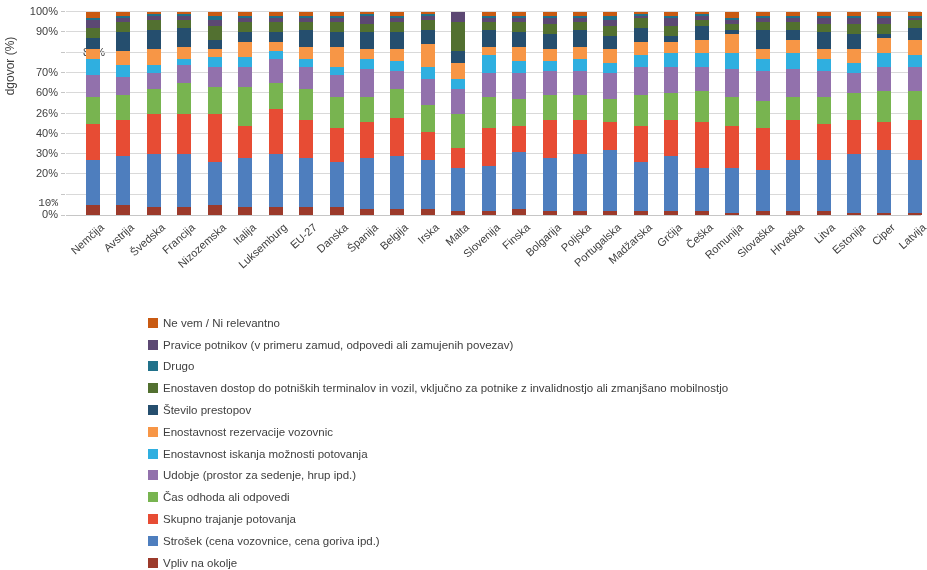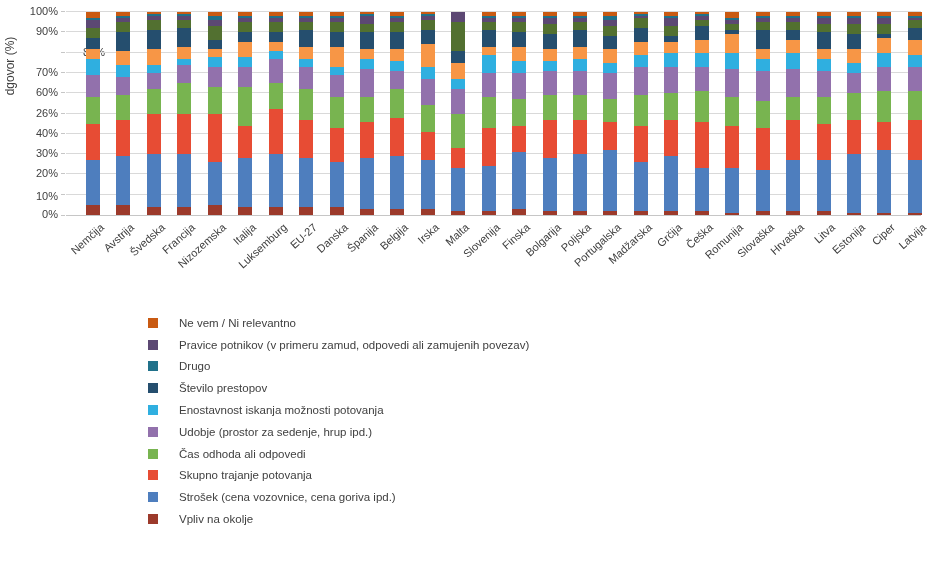--- a/index.html
+++ b/index.html
@@ -15,33 +15,33 @@
   .gridline.base{background:#c6c6c6;}
   .ytick-label{position:absolute;left:0;width:58px;text-align:right;font-size:11px;color:#404040;line-height:13px;}
   .ytick-mark{position:absolute;width:4px;height:1px;background:#c6c6c6;left:61px;}
   .bar{position:absolute;bottom:0;width:14px;height:100%;}
   .bar-seg{position:absolute;left:0;width:100%;}
   .xlabel{
     position:absolute;width:110px;text-align:right;font-size:11px;color:#404040;
     transform-origin:100% 0%;transform:rotate(-42deg);white-space:nowrap;line-height:12px;
   }
   #legend{position:absolute;left:148px;top:312px;width:779px;}
-  .legend-item{display:flex;align-items:center;height:21.8px;gap:16px;}
+  .legend-item{display:flex;align-items:center;height:21.8px;}
   .legend-swatch{width:10px;height:10px;flex:0 0 10px;margin-right:5px;}
   .legend-label{font-size:11.5px;color:#404040;white-space:nowrap;}
 </style>
 </head>
 <body>
 
 <div id="canvas">
   <div class="y-axis-title">dgovor (%)</div>
   <div id="ylabels">
       <div class="ytick-label" style="top: 208px;">0%</div>
       <div class="ytick-mark" style="top: 215px;"></div>
-      <div class="ytick-label" style="top: 190px;">10%</div>
+      <div class="ytick-label" style="top: 197px; font-family: Liberation Mono, monospace;">10%</div>
       <div class="ytick-mark" style="top: 193.7px;"></div>
       <div class="ytick-label" style="top: 167.4px;">20%</div>
       <div class="ytick-mark" style="top: 173.4px;"></div>
       <div class="ytick-label" style="top: 147.1px;">30%</div>
       <div class="ytick-mark" style="top: 153.1px;"></div>
       <div class="ytick-label" style="top: 126.8px;">40%</div>
       <div class="ytick-mark" style="top: 132.8px;"></div>
       <div class="ytick-label" style="top: 106.5px;">26%</div>
       <div class="ytick-mark" style="top: 112.5px;"></div>
       <div class="ytick-label" style="top: 86.2px;">60%</div>
@@ -495,22 +495,30 @@
       </div>
       <div class="legend-item">
         <div class="legend-swatch" style="background: rgb(92, 72, 115);"></div>
         <div class="legend-label">Pravice potnikov (v primeru zamud, odpovedi ali zamujenih povezav)</div>
       </div>
       <div class="legend-item">
         <div class="legend-swatch" style="background: rgb(32, 113, 138);"></div>
         <div class="legend-label">Drugo</div>
       </div>
       <div class="legend-item">
+        <div class="legend-swatch" style="background: rgb(82, 112, 48);"></div>
+        <div class="legend-label">Enostaven dostop do potniških terminalov in vozil, vključno za potnike z invalidnostjo ali zmanjšano mobilnostjo</div>
+      </div>
+      <div class="legend-item">
         <div class="legend-swatch" style="background: rgb(37, 78, 110);"></div>
         <div class="legend-label">Število prestopov</div>
+      </div>
+      <div class="legend-item">
+        <div class="legend-swatch" style="background: rgb(247, 150, 70);"></div>
+        <div class="legend-label">Enostavnost rezervacije vozovnic</div>
       </div>
       <div class="legend-item">
         <div class="legend-swatch" style="background: rgb(47, 175, 224);"></div>
         <div class="legend-label">Enostavnost iskanja možnosti potovanja</div>
       </div>
       <div class="legend-item">
         <div class="legend-swatch" style="background: rgb(146, 113, 172);"></div>
         <div class="legend-label">Udobje (prostor za sedenje, hrup ipd.)</div>
       </div>
       <div class="legend-item">

